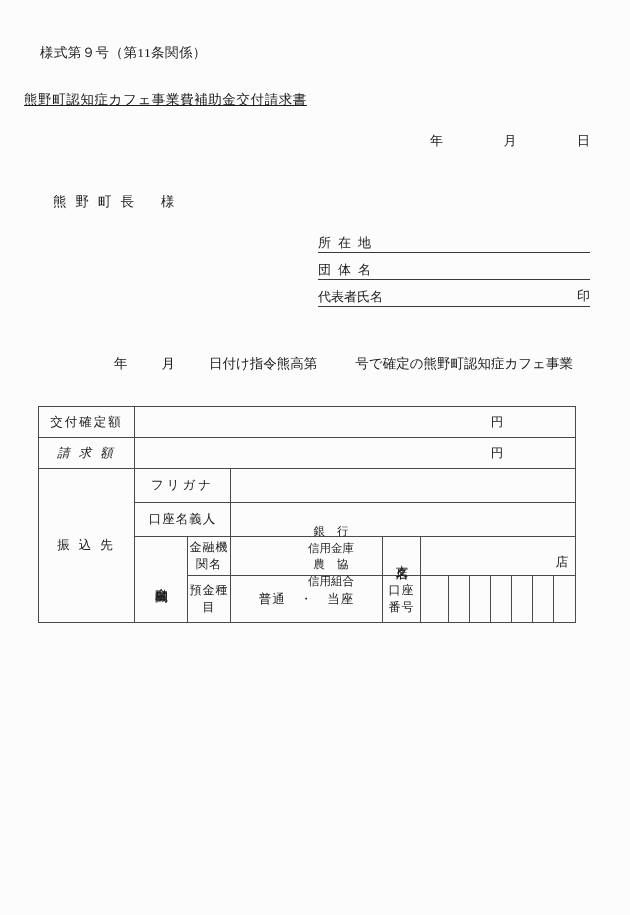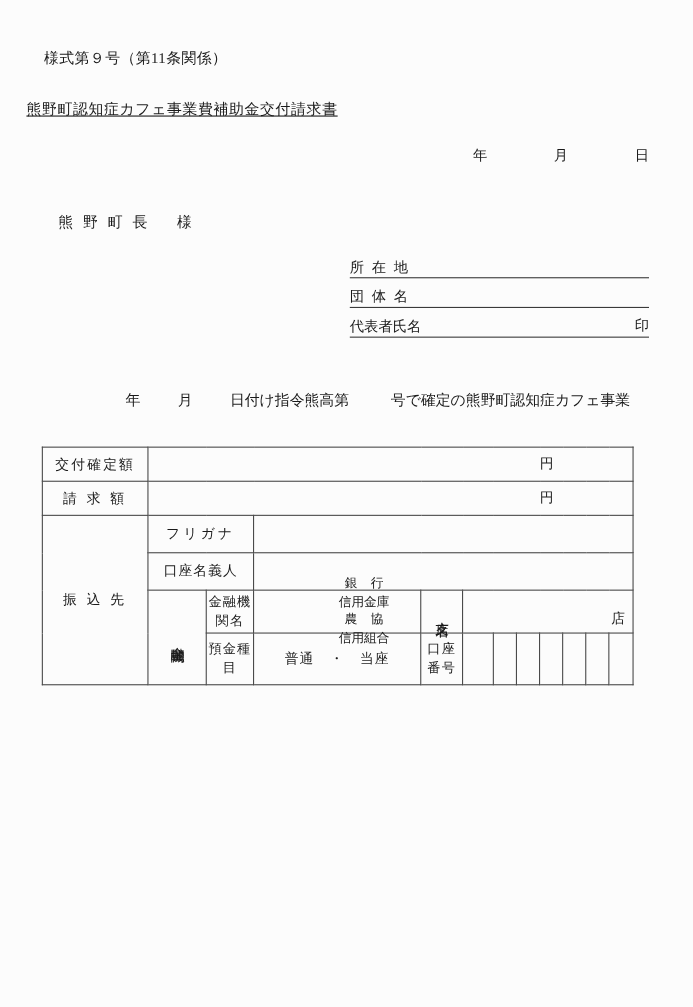--- a/index.html
+++ b/index.html
@@ -123,21 +123,21 @@
     font-size: 12.5px;
   }
   .form-table td {
     border: 1px solid #4a4a4a;
     padding: 0;
     vertical-align: middle;
     text-align: center;
   }
 
   .lbl-amount { letter-spacing: 2px; }
-  .lbl-amount-wide { letter-spacing: 9px; padding-left: 6px; }
+  .lbl-amount-wide { letter-spacing: 9px; padding-left: 6px; font-style: italic; }
 
   .amount-cell {
     position: relative;
   }
   .amount-cell .yen {
     position: absolute;
     right: 72px;
     top: 50%;
     transform: translateY(-50%);
   }

